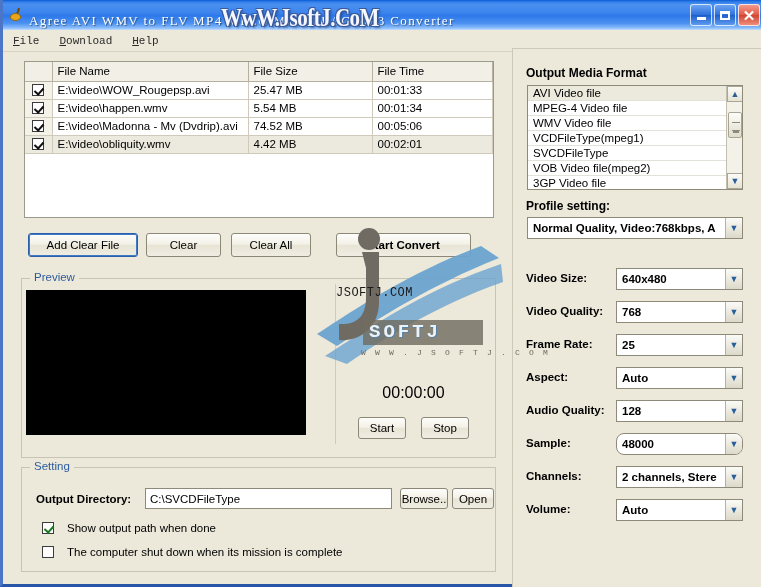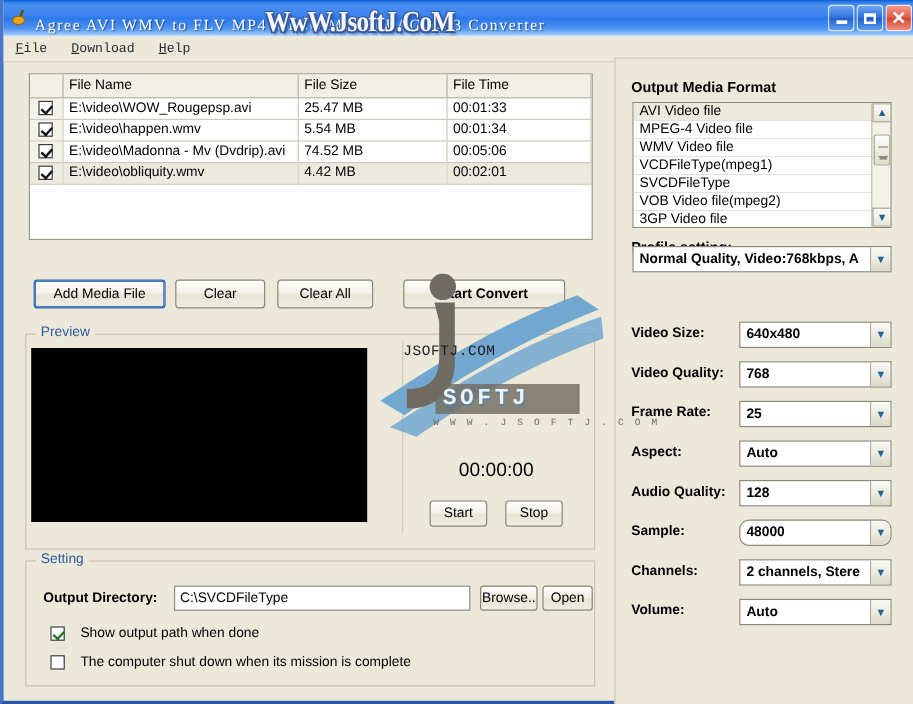--- a/index.html
+++ b/index.html
@@ -124,21 +124,21 @@
   #left-pane {
     position: absolute;
     left: 0; top: 52px;
     width: 512px; height: 535px;
   }
 
   
   #filelist {
     position: absolute;
     left: 21px; top: 9px;
-    width: 470px; height: 139px;
+    width: 470px; height: 157px;
     background: #ffffff;
     border: 1px solid #9a9a8a;
     overflow: hidden;
   }
   #filelist table {
     border-collapse: collapse;
     width: 100%;
     table-layout: fixed;
     font-size: 11px;
   }
@@ -387,21 +387,21 @@
   .xp-combo .cb-arrow {
     flex: none;
     width: 17px;
     height: 100%;
     background: linear-gradient(to bottom, #fbfbf7, #dcd9c9);
     border-left: 1px solid #b6b2a2;
     display: flex; align-items: center; justify-content: center;
     color: #2a6099;
     font-size: 9px;
   }
-  #combo-profile { left: 14px; top: 156px; width: 216px; }
+  #combo-profile { left: 14px; top: 168px; width: 216px; }
 
   .field-label {
     position: absolute;
     font-size: 11.5px;
     font-weight: bold;
     color: #000;
     white-space: nowrap;
   }
   .field-combo { left: 103px; width: 127px; }
 
@@ -554,21 +554,21 @@
           <tr class="sel">
             <td class="cb-cell"><span class="xp-check checked"></span></td>
             <td>E:\video\obliquity.wmv</td>
             <td>4.42 MB</td>
             <td>00:02:01</td>
           </tr>
         </tbody>
       </table>
     </div>
 
-    <div id="btn-add" class="xp-button default">Add Media File</div>
+    <div id="btn-add" class="xp-button default">Add Clear File</div>
     <div id="btn-clear" class="xp-button">Clear</div>
     <div id="btn-clearall" class="xp-button">Clear All</div>
     <div id="btn-start-convert" class="xp-button bold">Start Convert</div>
 
     <div id="gb-preview" class="groupbox">
       <div class="gb-title">Preview</div>
       <div id="preview-screen"></div>
       <div id="preview-right">
         <div id="timer-text">00:00:00</div>
         <div id="btn-prev-start" class="xp-button">Start</div>

